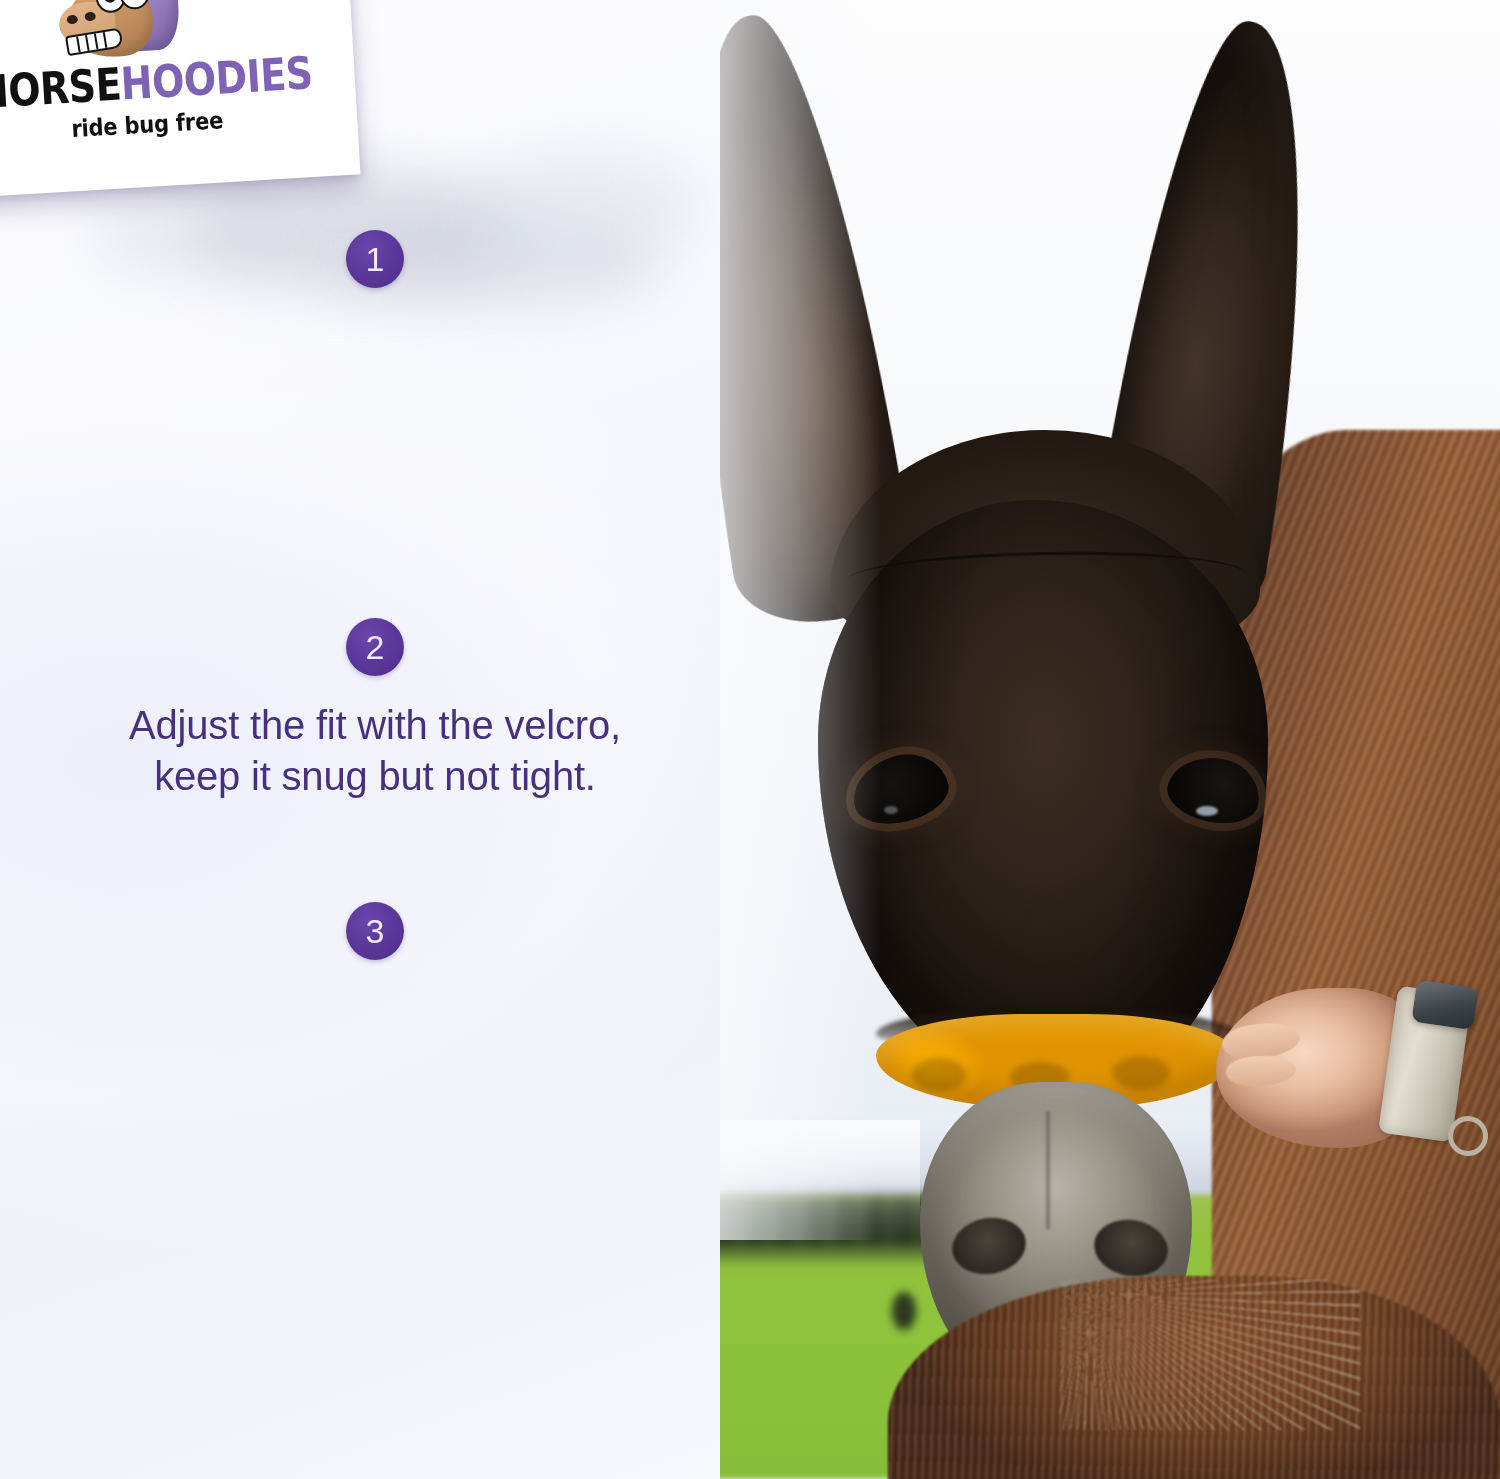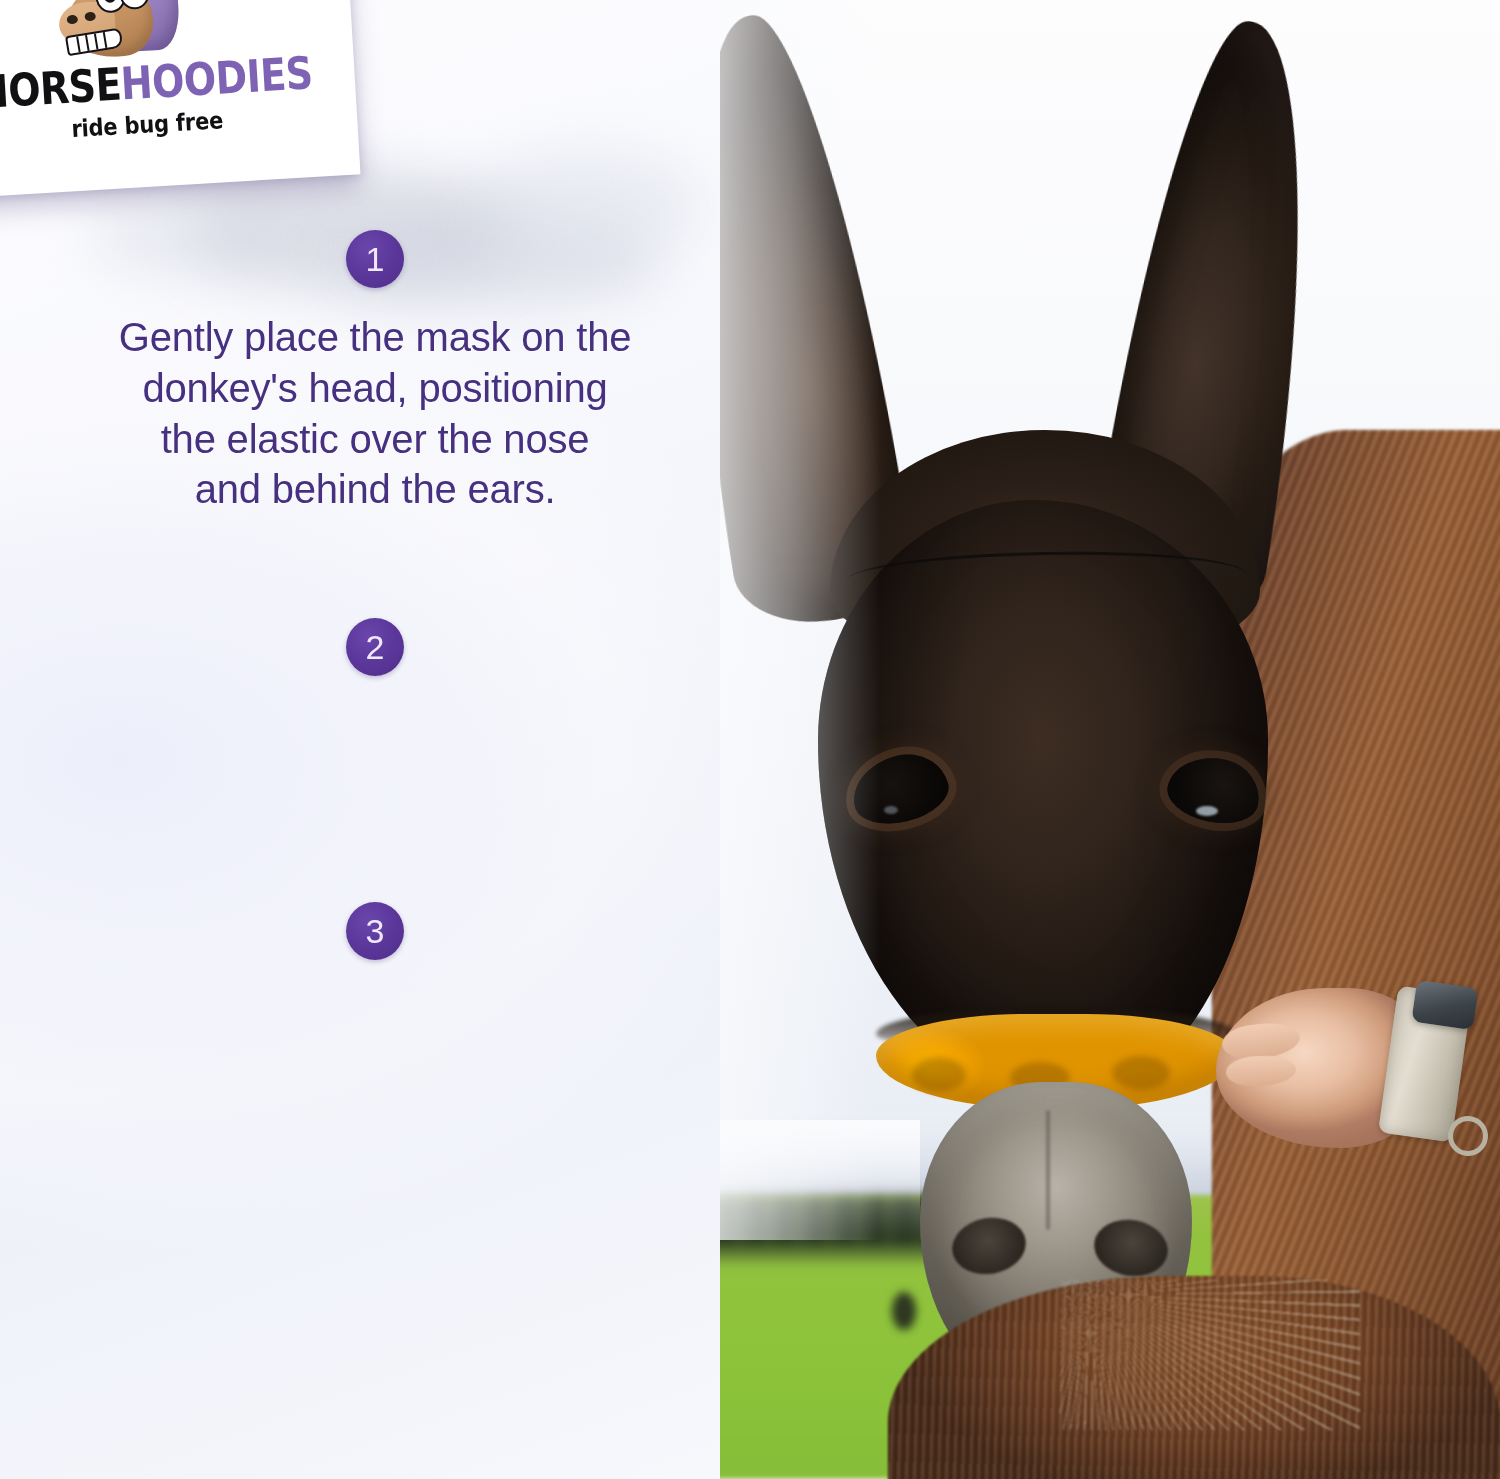--- a/index.html
+++ b/index.html
@@ -425,28 +425,26 @@
       <div class="wordmark"><span class="wm-a">HORSE</span><span class="wm-b">HOODIES</span></div>
 
       <div class="tagline">ride bug free</div>
     </div>
   </div>
 
   <div class="steps">
 
     <div class="step step-1">
       <div class="badge">1</div>
-      <div class="step-text">Gently place the mask on the
-donkey's head, positioning
-the elastic over the nose
-and behind the ears.</div>
     </div>
 
     <div class="step step-2">
       <div class="badge">2</div>
+      <div class="step-text">Adjust the fit with the velcro,
+keep it snug but not tight.</div>
     </div>
 
     <div class="step step-3">
       <div class="badge">3</div>
     </div>
 
   </div>
 
 </div>
 

